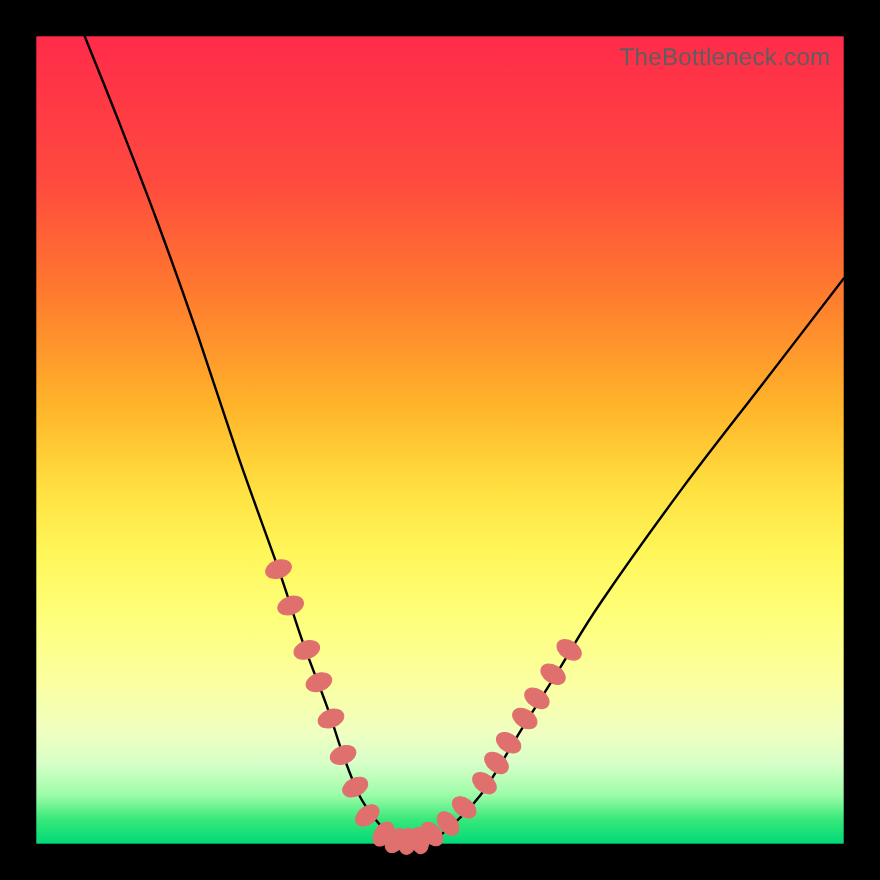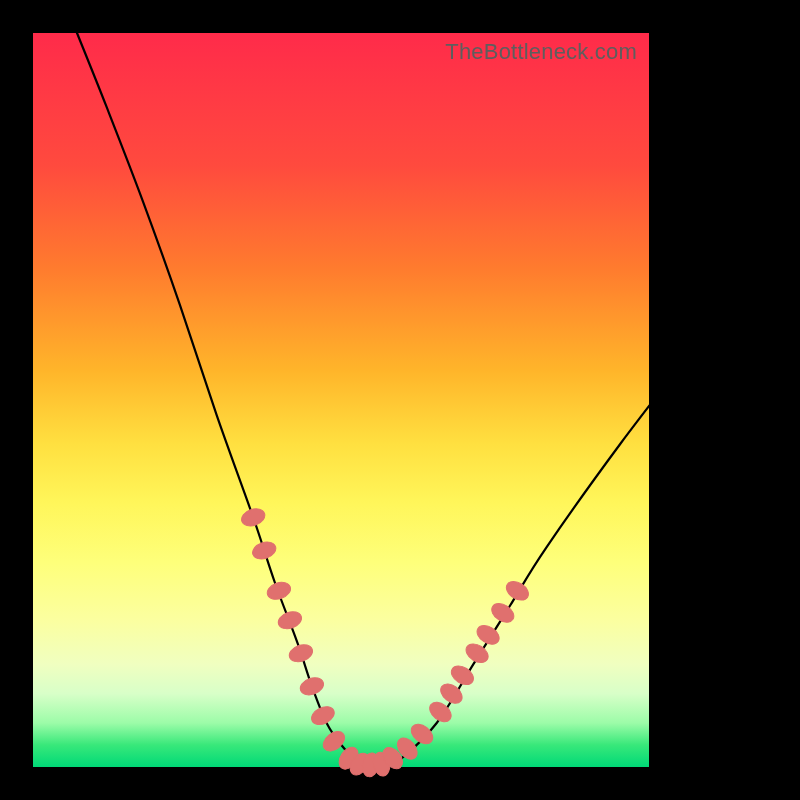--- a/index.html
+++ b/index.html
@@ -14,21 +14,21 @@
   #frame {
     position: relative;
     width: 800px;
     height: 800px;
     background: #000;
   }
   #plot-area {
     position: absolute;
     left: 33px;
     top: 33px;
-    width: 616px;
+    width: 734px;
     height: 734px;
     background: linear-gradient(to bottom,
       #ff2b4a 0%,
       #ff4a3e 18%,
       #ff7b2e 32%,
       #ffb52a 46%,
       #ffe040 56%,
       #fff65a 64%,
       #feff7a 72%,
       #fbffa0 80%,

